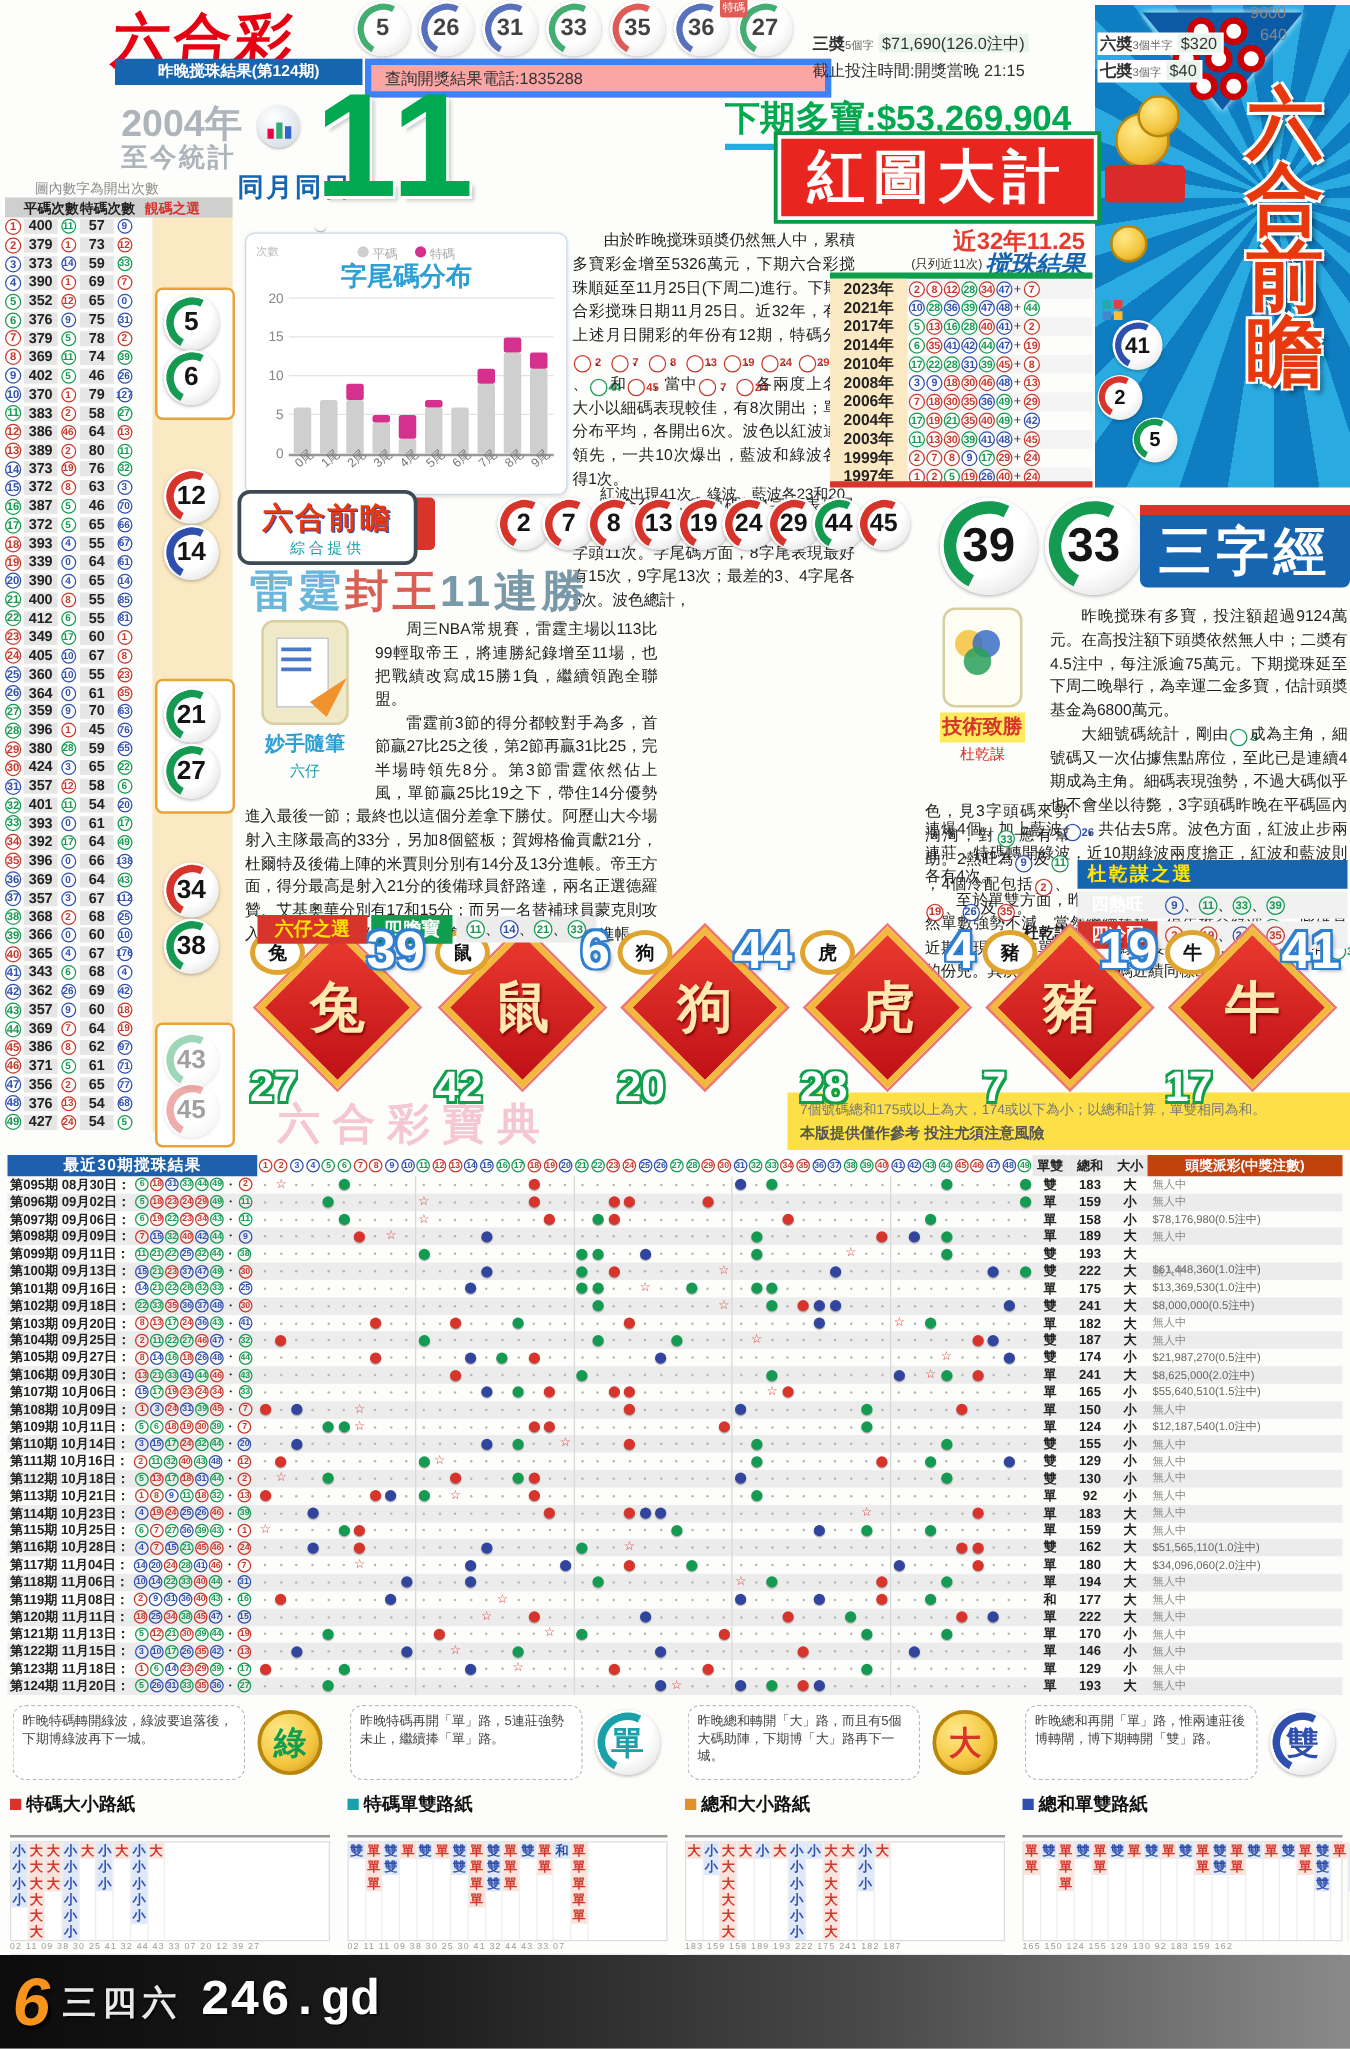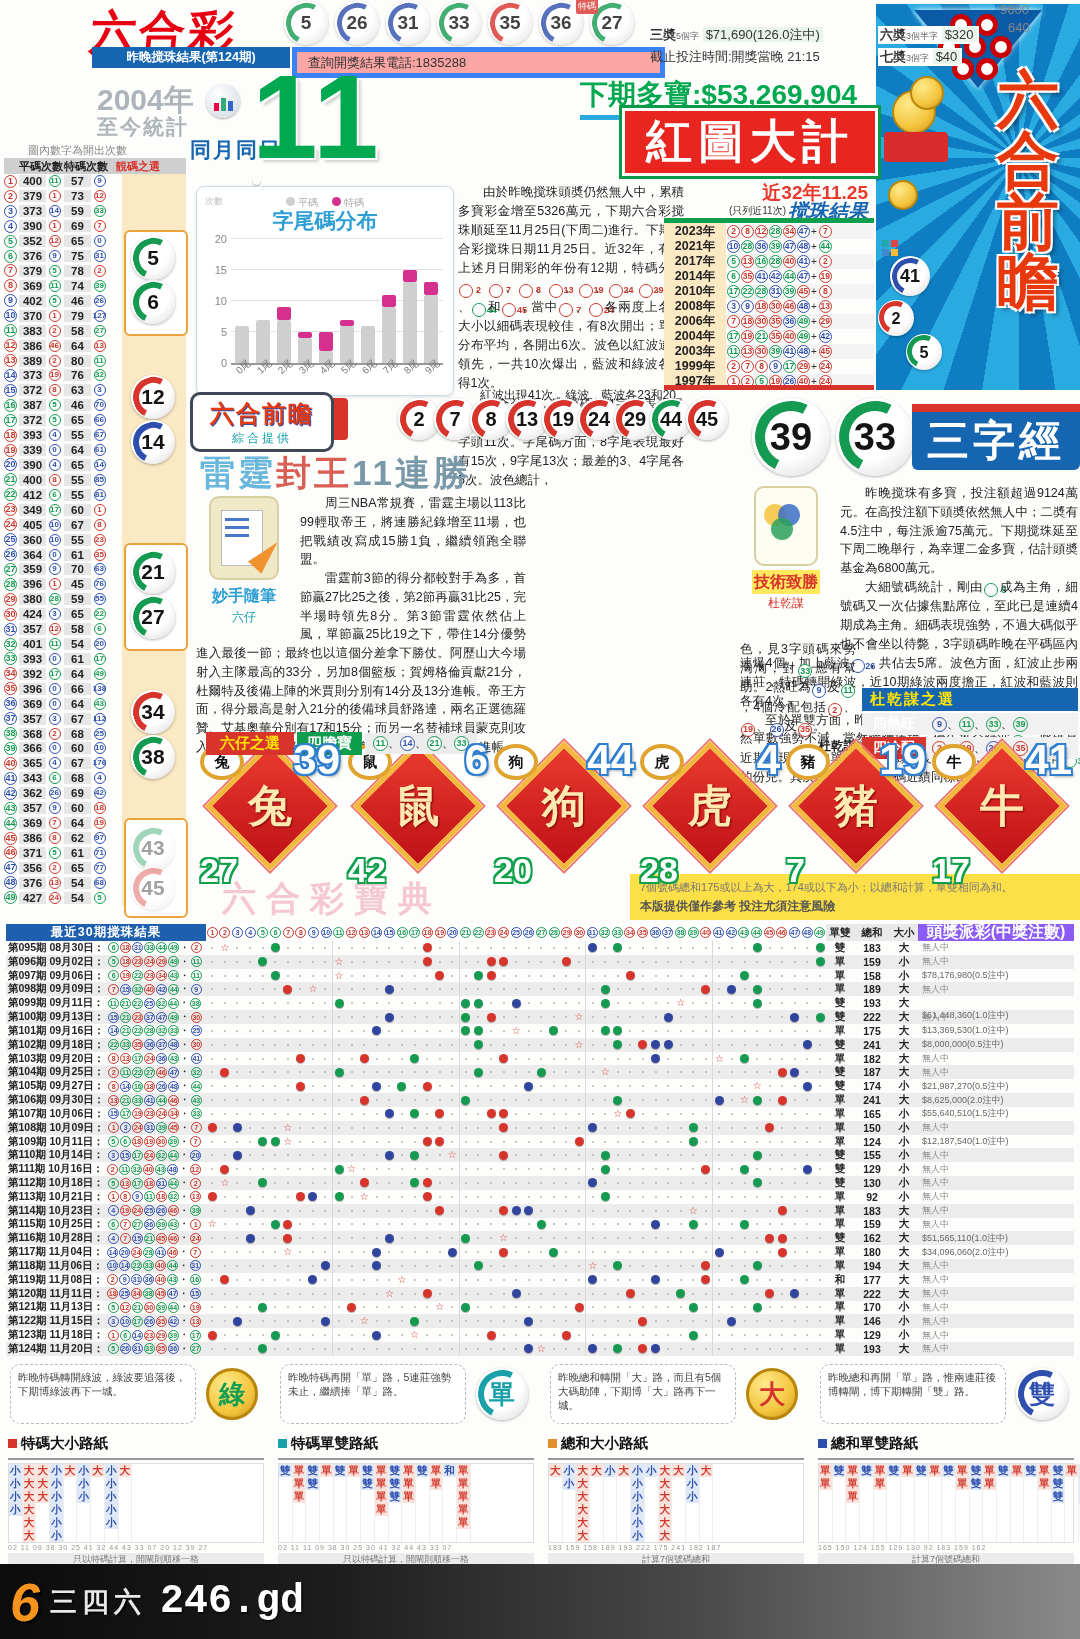--- a/index.html
+++ b/index.html
@@ -179,21 +179,21 @@
   
   .r30{left:6px;top:924px;width:1068px;}
   .r30 .hrow{display:flex;height:17px;align-items:stretch;font-weight:700;}
   .r30 .htitle{width:200px;background:#1e5fae;color:#fff;font-size:12.5px;display:flex;align-items:center;
                justify-content:center;flex:none;letter-spacing:1px;}
   .r30 .hgrid{width:620px;display:flex;flex:none;background:#fff;}
   .r30 .hgrid .cell{flex:1;display:flex;align-items:center;justify-content:center;}
   .r30 .hgrid .cn{width:11px;height:11px;font-size:7px;background:transparent;}
   .r30 .hsm{width:28px;font-size:10.5px;display:flex;align-items:center;justify-content:center;flex:none;background:#e9e9e9;}
   .r30 .hto{width:36px;font-size:10.5px;display:flex;align-items:center;justify-content:center;flex:none;background:#e9e9e9;}
-  .r30 .hpz{flex:1;background:#8b5cf6;color:#fff;font-size:16px;display:flex;align-items:center;justify-content:center;}
+  .r30 .hpz{flex:1;background:#c2410c;color:#fff;font-size:11px;display:flex;align-items:center;justify-content:center;}
   .trow{display:flex;height:13.83px;align-items:center;font-size:10.5px;}
   .trow:nth-child(even){background:#ececec;}
   .trow .lab{width:200px;flex:none;display:flex;align-items:center;padding-left:2px;box-sizing:border-box;}
   .trow .lab b{font-size:10.5px;margin-right:3px;white-space:nowrap;}
   .trow .lab .cn{width:11px;height:11px;font-size:7px;margin-left:1px;background:transparent;flex:none;}
   .trow .grid{width:620px;flex:none;display:flex;height:100%;}
   .trow .grid .cell{flex:1;display:flex;align-items:center;justify-content:center;position:relative;}
   .trow .grid .cell.sep{border-left:1px solid #d8d8d8;}
   .mini{width:2px;height:2px;border-radius:50%;background:#b5b5b5;display:block;}
   .dot{width:9px;height:9px;border-radius:50%;display:block;box-shadow:0 1px 1px rgba(0,0,0,.3);}
@@ -203,21 +203,21 @@
   .trow .tt{width:36px;text-align:center;flex:none;font-weight:700;}
   .trow .pz{flex:1;font-size:9px;color:#8a8a8a;padding-left:4px;white-space:nowrap;overflow:hidden;}
   
   .bub{position:absolute;top:1362px;width:256px;height:66px;}
   .bub .txt{position:absolute;left:2px;top:2px;width:186px;height:60px;border:1.5px dashed #b9b9b9;border-radius:10px;
             background:#fff;font-size:10.5px;line-height:1.35;padding:5px 7px;box-sizing:border-box;color:#444;}
   .bub .ball{position:absolute;right:6px;top:6px;width:52px;height:52px;border-radius:50%;
              display:flex;align-items:center;justify-content:center;font-size:26px;font-weight:900;}
   .ball.coin{background:radial-gradient(circle at 35% 30%,#ffe98a,#f3c53d 62%,#c98f1b);border:3px solid #b8860b;box-sizing:border-box;}
   .panel{position:absolute;top:1434px;width:256px;height:124px;}
-  .panel .ti{font-size:14.5px;font-weight:900;color:#111;border-bottom:2px solid #999;padding-bottom:5px;
+  .panel .ti{font-size:14.5px;font-weight:900;color:#111;border-bottom:2px solid #999;padding-bottom:15px;
              display:flex;align-items:center;gap:4px;}
   .panel .ti i{width:9px;height:9px;display:inline-block;}
   .lzgrid{display:flex;margin-top:3px;height:78px;border:1px solid #ddd;background:#fff;}
   .lzcol{width:12.7px;flex:none;display:flex;flex-direction:column;border-right:1px solid #eee;}
   .lzcol span{height:13px;display:flex;align-items:center;justify-content:center;font-size:10.5px;font-weight:700;}
   .lz-red{color:#d03a2e;background:#fbe3dd;}
   .lz-blue{color:#2f4fae;background:#dfe8f6;}
   .lznums{font-size:7px;color:#999;letter-spacing:1px;margin-top:1px;white-space:nowrap;overflow:hidden;}
   .lznote{margin-top:2px;background:#ececec;font-size:9px;color:#777;text-align:center;height:13px;line-height:13px;}
   

